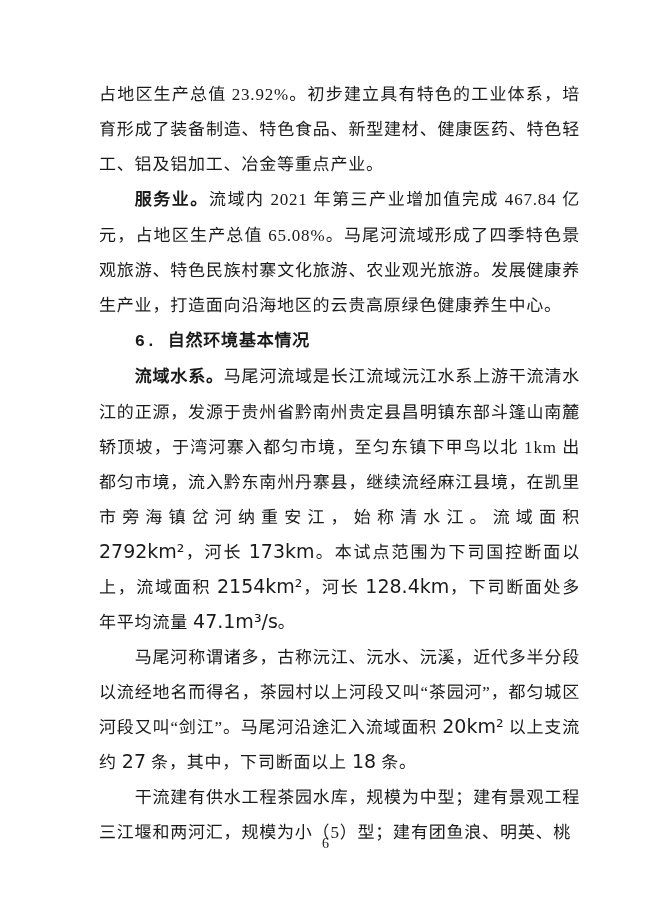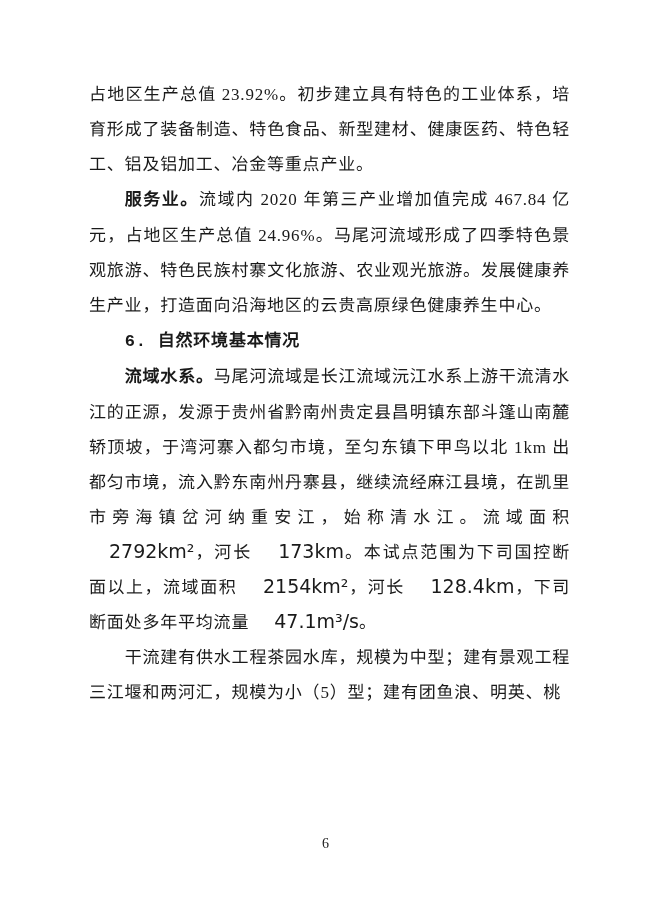--- a/index.html
+++ b/index.html
@@ -15,21 +15,21 @@
     font-family: "Liberation Serif", "DejaVu Serif", serif;
     color: #1a1a1a;
   }
   .doc-page {
     position: absolute;
     inset: 0;
     background: #ffffff;
   }
   .doc-body {
     position: absolute;
-    left: 89px;
+    left: 99px;
     top: 77px;
     width: 481px;
     font-size: 17px;
     line-height: 35px;
     letter-spacing: 0.8px;
     text-align: justify;
     text-justify: inter-character;
   }
   .para {
     margin: 0;
@@ -43,38 +43,38 @@
   }
   .run-bold {
     font-weight: 700;
     font-family: Liberation Mono, monospace;
   }
   .run-sans {
     font-family: "DejaVu Sans", "Liberation Sans", sans-serif;
     font-size: 19px;
     letter-spacing: 0;
     line-height: 1;
-    margin-left: 20px;
   }
   .page-number {
     position: absolute;
     left: 85px;
     width: 481px;
     top: 836px;
     text-align: center;
     font-size: 14px;
     letter-spacing: 0;
     color: #1a1a1a;
   }
 </style>
 </head>
 <body>
 
 <div class="doc-page">
   <div class="doc-body" id="doc-body">
       <p class="para"><span class="run-normal">占地区生产总值 23.92%。初步建立具有特色的工业体系，培育形成了装备制造、特色食品、新型建材、健康医药、特色轻工、铝及铝加工、冶金等重点产业。</span></p>
-      <p class="para indent"><span class="run-bold">服务业。</span><span class="run-normal">流域内 2020 年第三产业增加值完成 467.84 亿元，占地区生产总值 24.96%。马尾河流域形成了四季特色景观旅游、特色民族村寨文化旅游、农业观光旅游。发展健康养生产业，打造面向沿海地区的云贵高原绿色健康养生中心。</span></p>
+      <p class="para indent"><span class="run-bold">服务业。</span><span class="run-normal">流域内 2021 年第三产业增加值完成 467.84 亿元，占地区生产总值 65.08%。马尾河流域形成了四季特色景观旅游、特色民族村寨文化旅游、农业观光旅游。发展健康养生产业，打造面向沿海地区的云贵高原绿色健康养生中心。</span></p>
       <p class="para indent heading"><span class="run-bold">6. 自然环境基本情况</span></p>
       <p class="para indent"><span class="run-bold">流域水系。</span><span class="run-normal">马尾河流域是长江流域沅江水系上游干流清水江的正源，发源于贵州省黔南州贵定县昌明镇东部斗篷山南麓轿顶坡，于湾河寨入都匀市境，至匀东镇下甲鸟以北 1km 出都匀市境，流入黔东南州丹寨县，继续流经麻江县境，在凯里市旁海镇岔河纳重安江，始称清水江。流域面积 </span><span class="run-sans">2792km²</span><span class="run-normal">，河长 </span><span class="run-sans">173km</span><span class="run-normal">。本试点范围为下司国控断面以上，流域面积 </span><span class="run-sans">2154km²</span><span class="run-normal">，河长 </span><span class="run-sans">128.4km</span><span class="run-normal">，下司断面处多年平均流量 </span><span class="run-sans">47.1m³/s</span><span class="run-normal">。</span></p>
+      <p class="para indent"><span class="run-normal">马尾河称谓诸多，古称沅江、沅水、沅溪，近代多半分段以流经地名而得名，茶园村以上河段又叫“茶园河”，都匀城区河段又叫“剑江”。马尾河沿途汇入流域面积 </span><span class="run-sans">20km²</span><span class="run-normal"> 以上支流约 </span><span class="run-sans">27</span><span class="run-normal"> 条，其中，下司断面以上 </span><span class="run-sans">18</span><span class="run-normal"> 条。</span></p>
       <p class="para indent"><span class="run-normal">干流建有供水工程茶园水库，规模为中型；建有景观工程三江堰和两河汇，规模为小（5）型；建有团鱼浪、明英、桃</span></p>
     </div>
   <div class="page-number">6</div>
 </div>
 
 </body></html>

